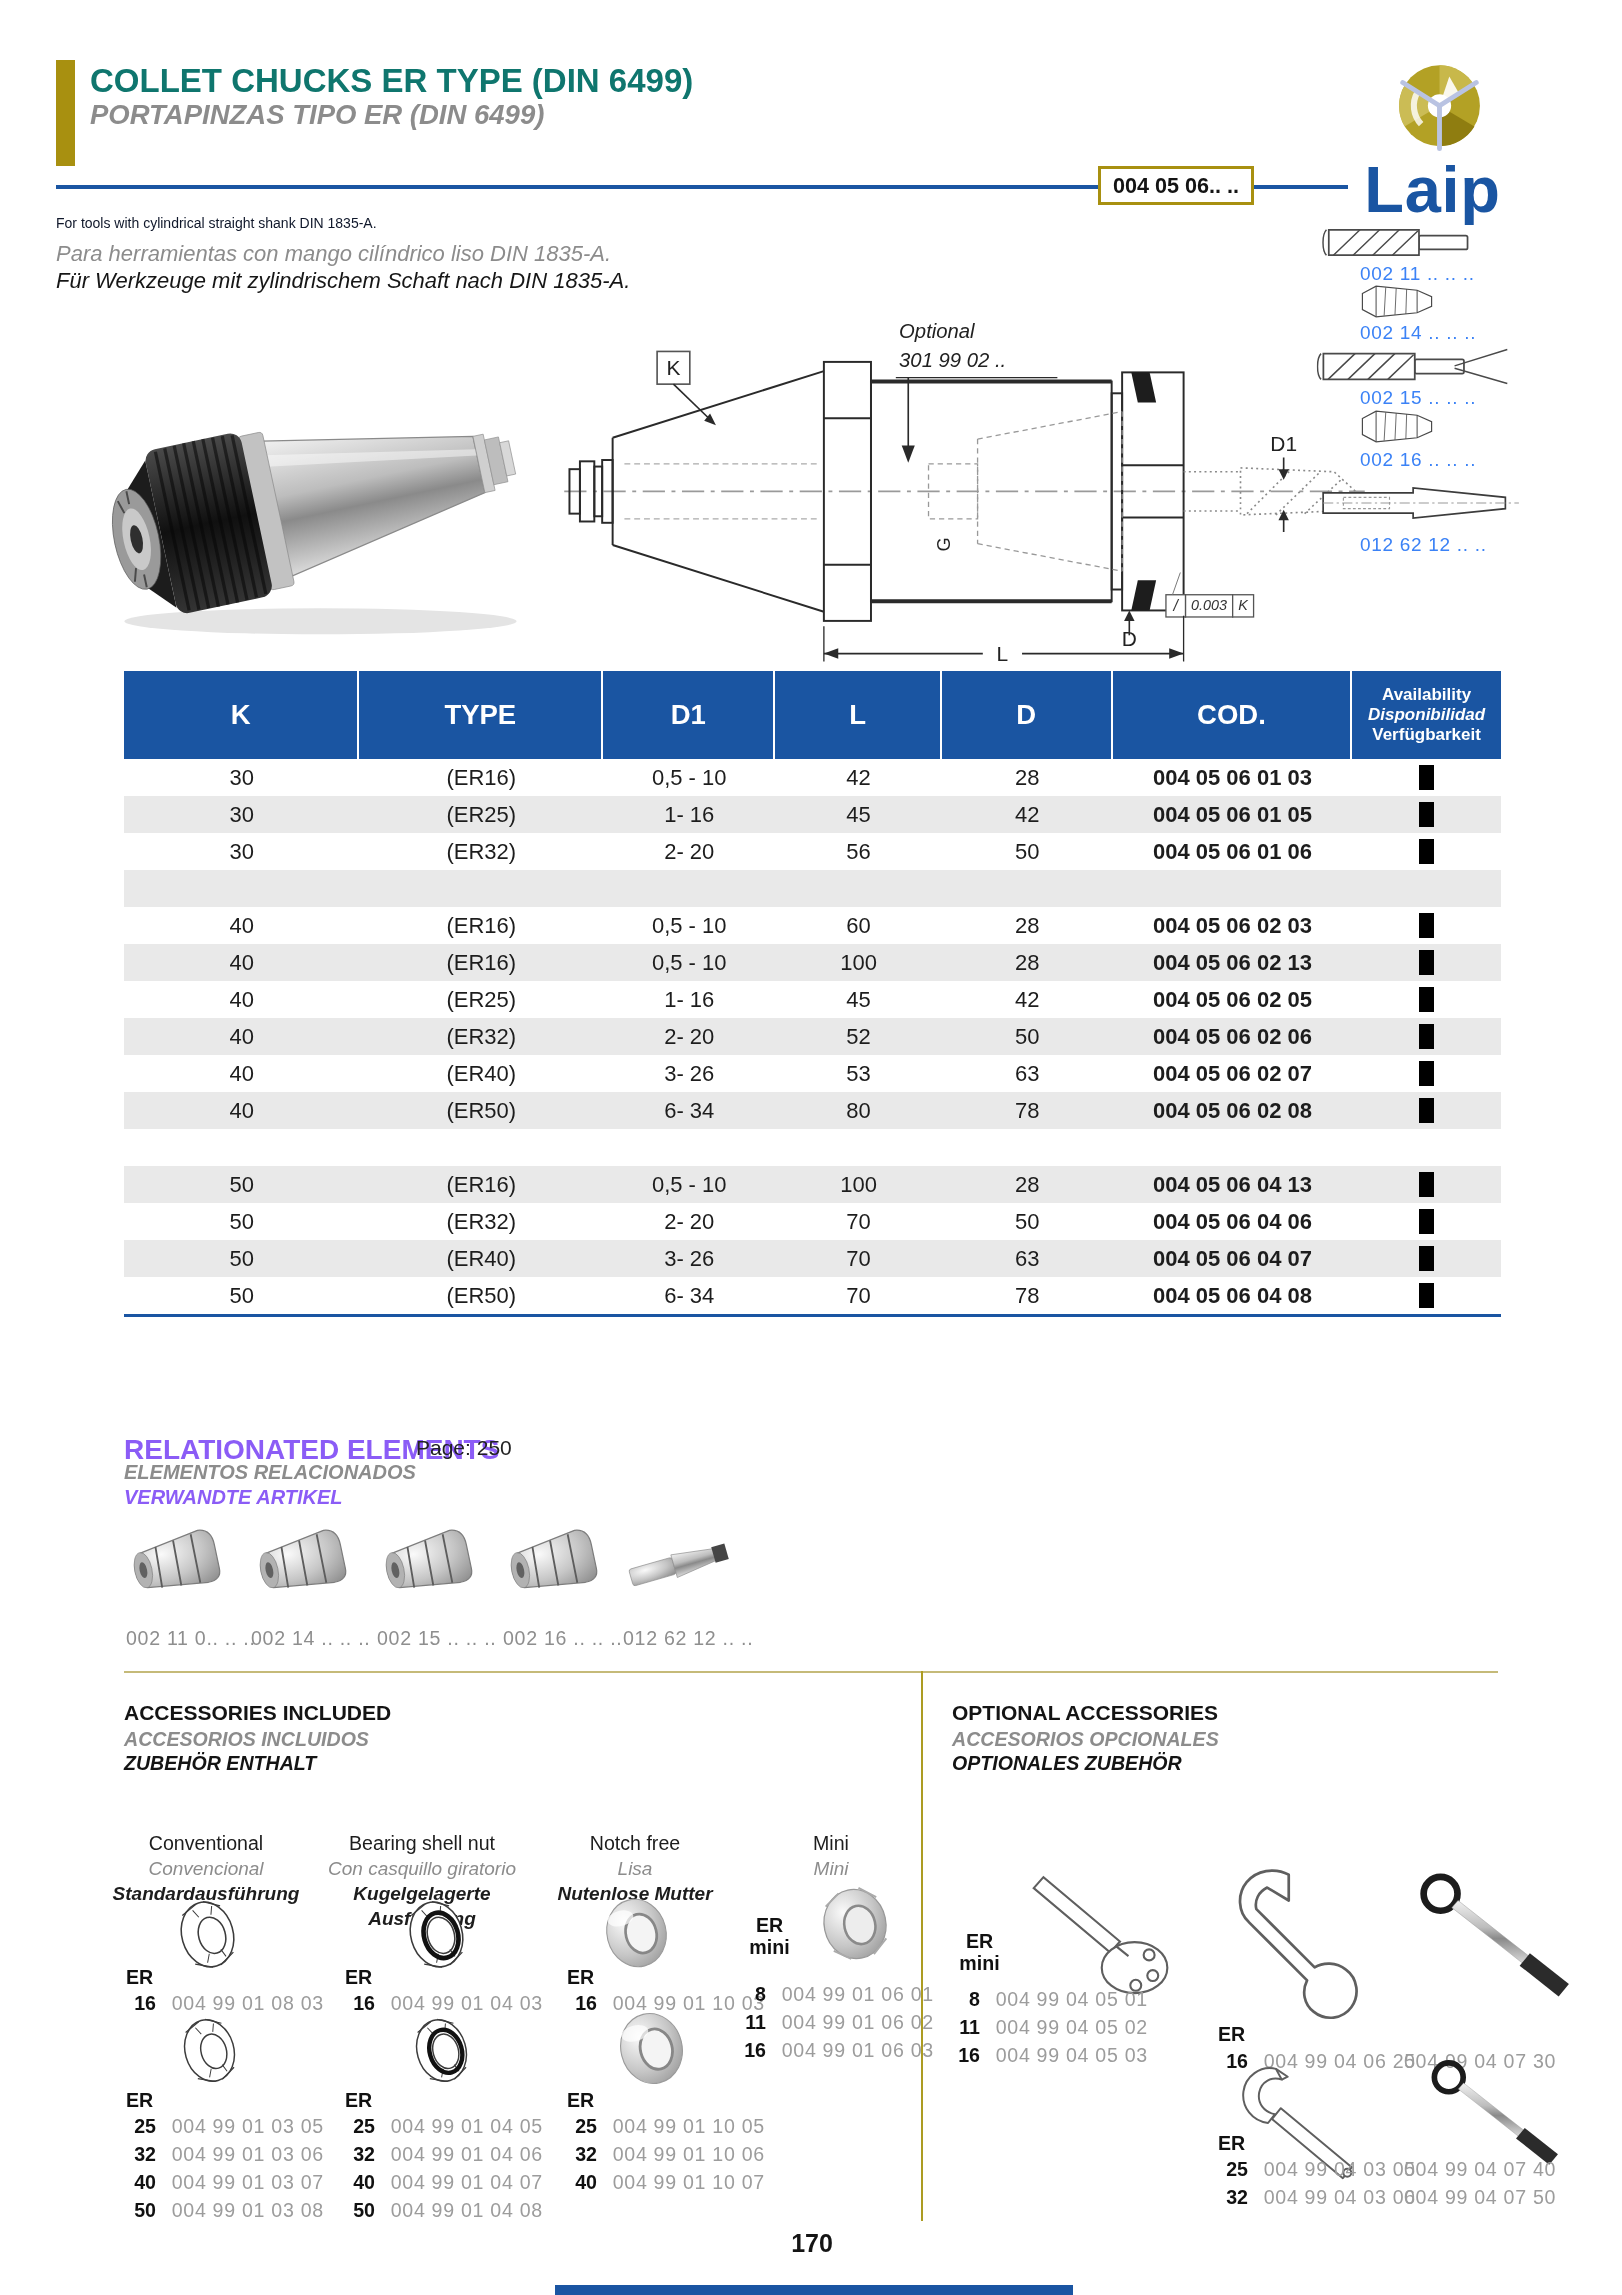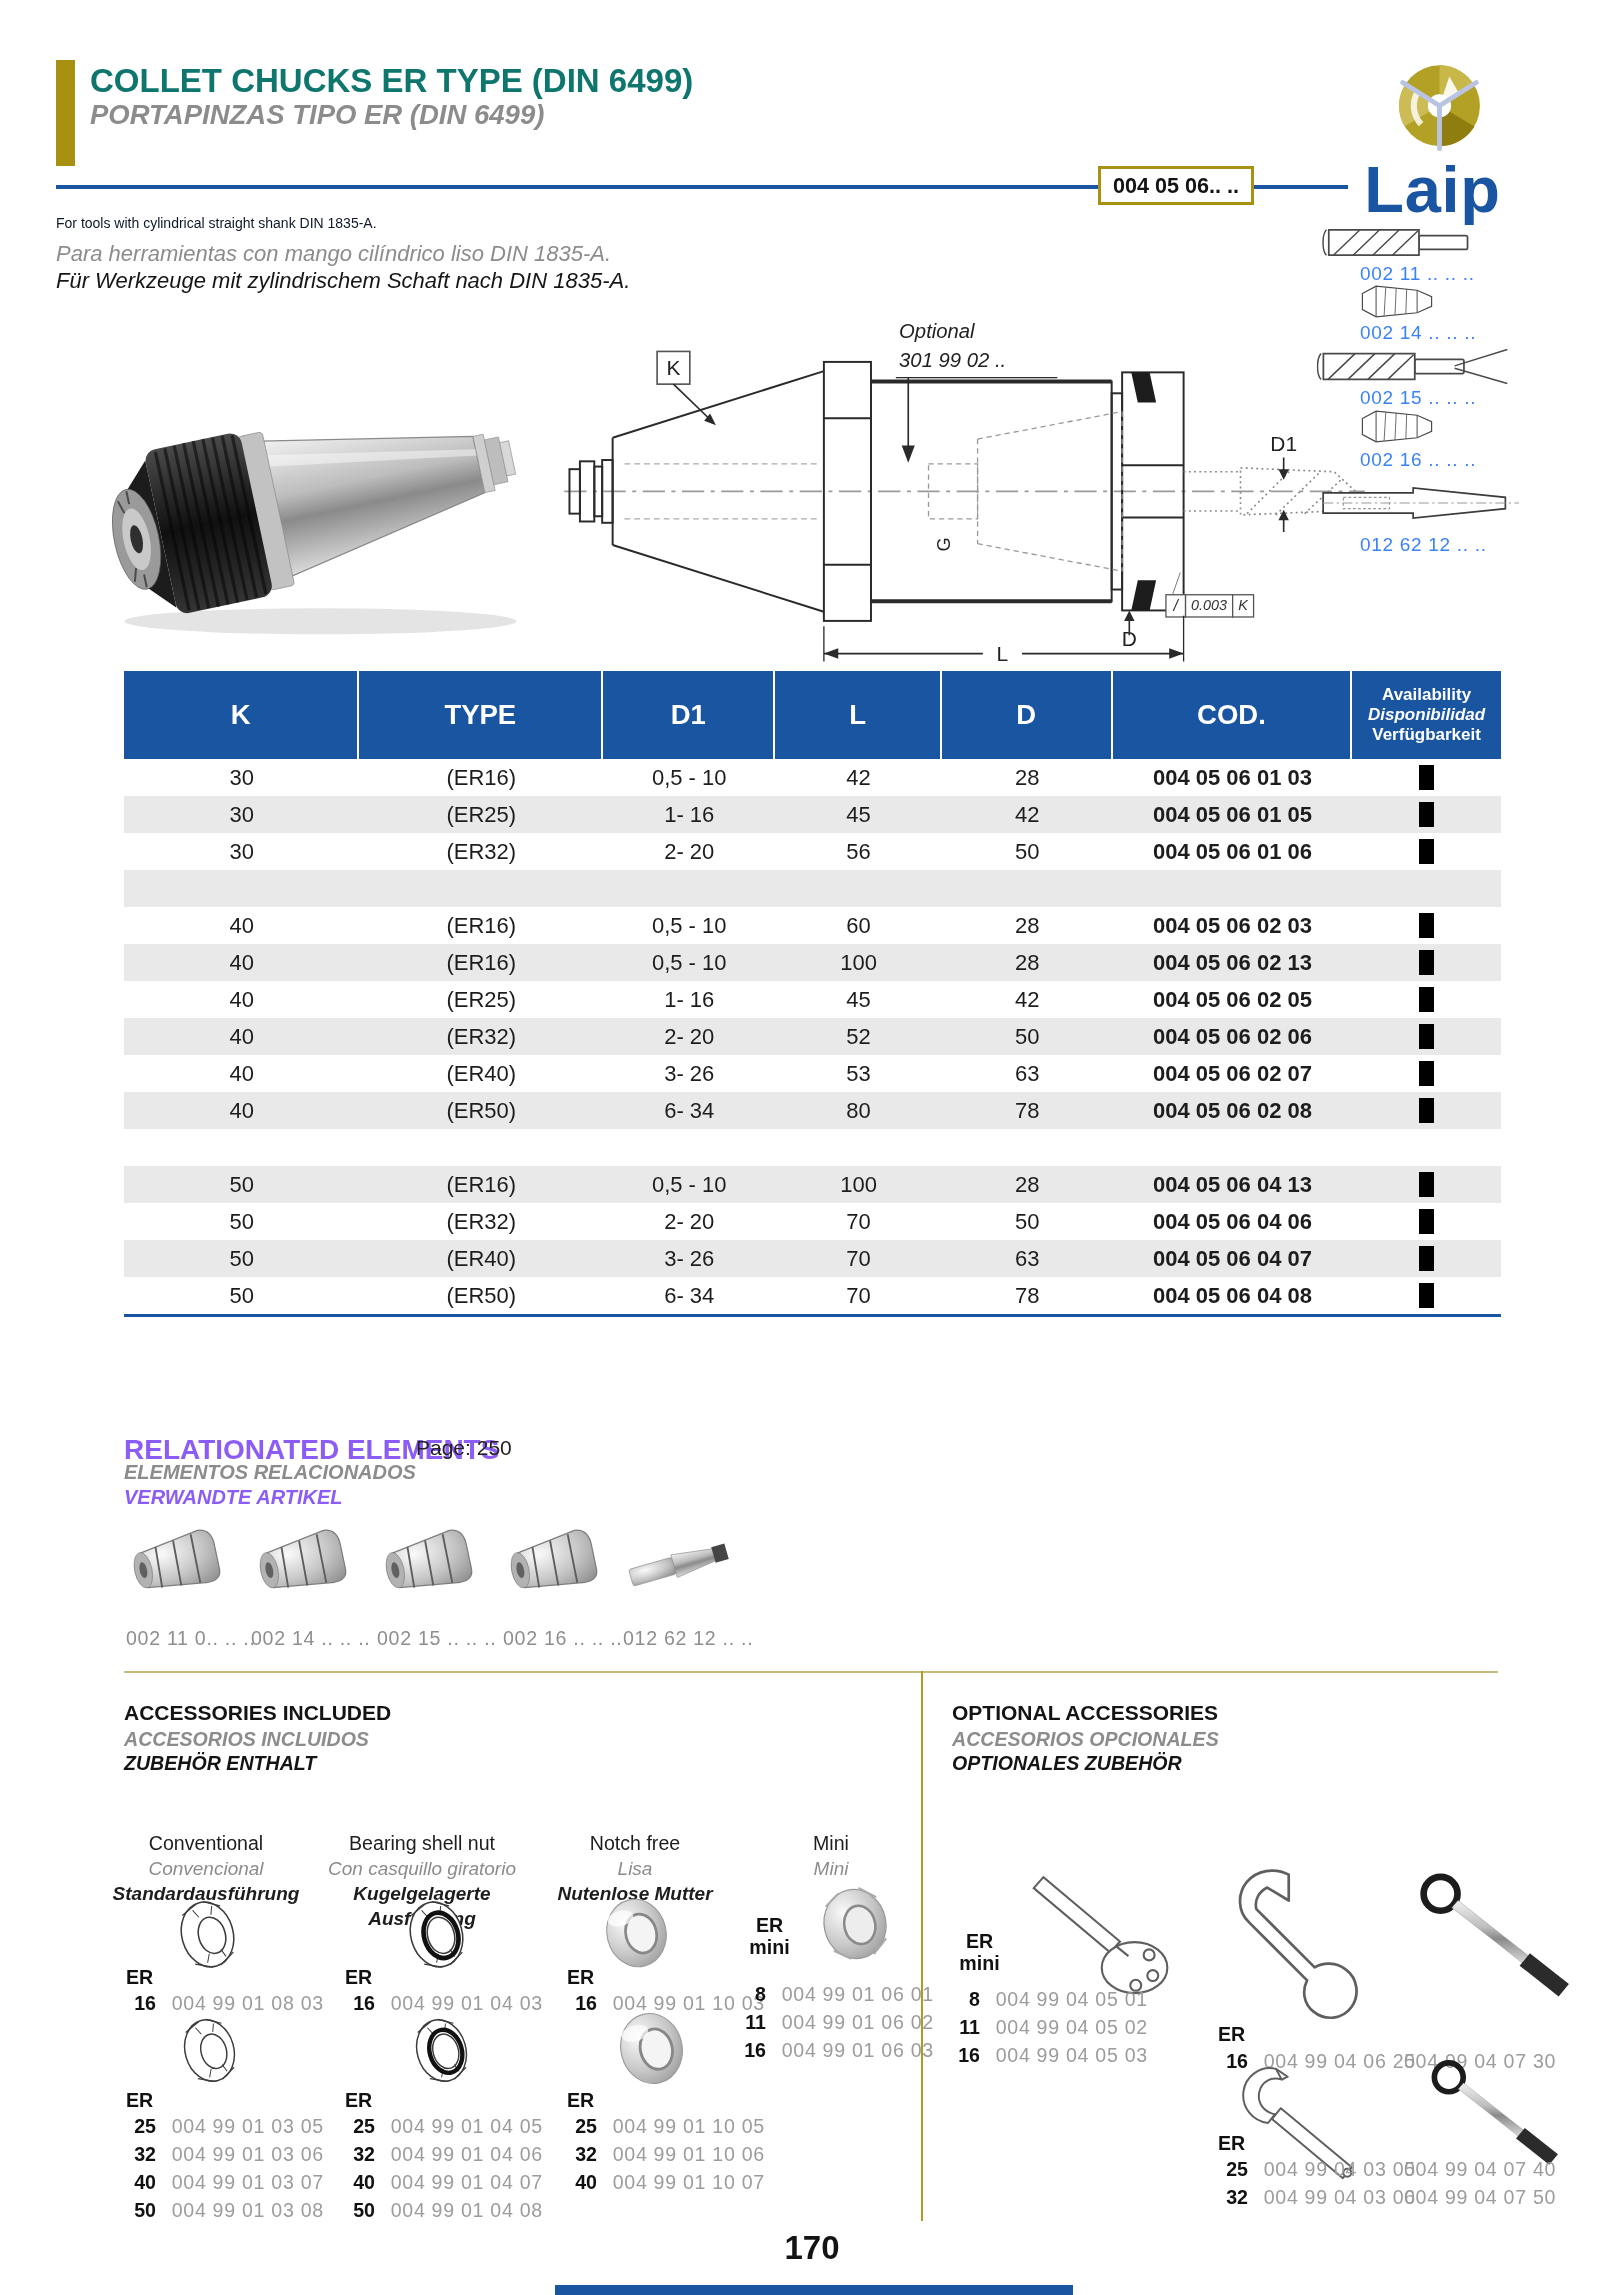--- a/index.html
+++ b/index.html
@@ -53,21 +53,21 @@
   .acc-head .l1{font-size:19.6px;color:#1d1d1d}
   .acc-head .l2{font-size:19px;font-style:italic;color:#8c8c8c}
   .acc-head .l3{font-size:19px;font-style:italic;font-weight:bold;color:#1d1d1d}
   .er-label{font-size:19.6px;font-weight:bold;color:#111;line-height:22px}
   .er-two{text-align:center;width:63px}
   .acc-row{display:flex;height:28px;align-items:center;font-size:19.6px}
   .acc-size{width:34px;text-align:right;font-weight:bold;color:#111;flex:none}
   .acc-code{margin-left:15.7px;color:#9c9c9c;letter-spacing:0.7px;white-space:nowrap}
   .acc-code.no-size{margin-left:8px}
   
-  .page-num{left:681px;top:2229px;width:262px;text-align:center;font-size:33px;font-weight:bold;color:#141414}
+  .page-num{left:681px;top:2229px;width:262px;text-align:center;font-size:25px;font-weight:bold;color:#141414}
   .footer-bar{left:555px;top:2285px;width:518px;height:10.5px;background:#1a55a2}
 </style>
 </head>
 <body>
 
 <svg width="0" height="0" style="position:absolute" aria-hidden="true">
   <defs>
     <linearGradient id="g-steel" x1="0" y1="0" x2="0" y2="1">
       <stop offset="0" stop-color="#f0f0f0"></stop>
         <stop offset=".42" stop-color="#bdbdbd"></stop>

